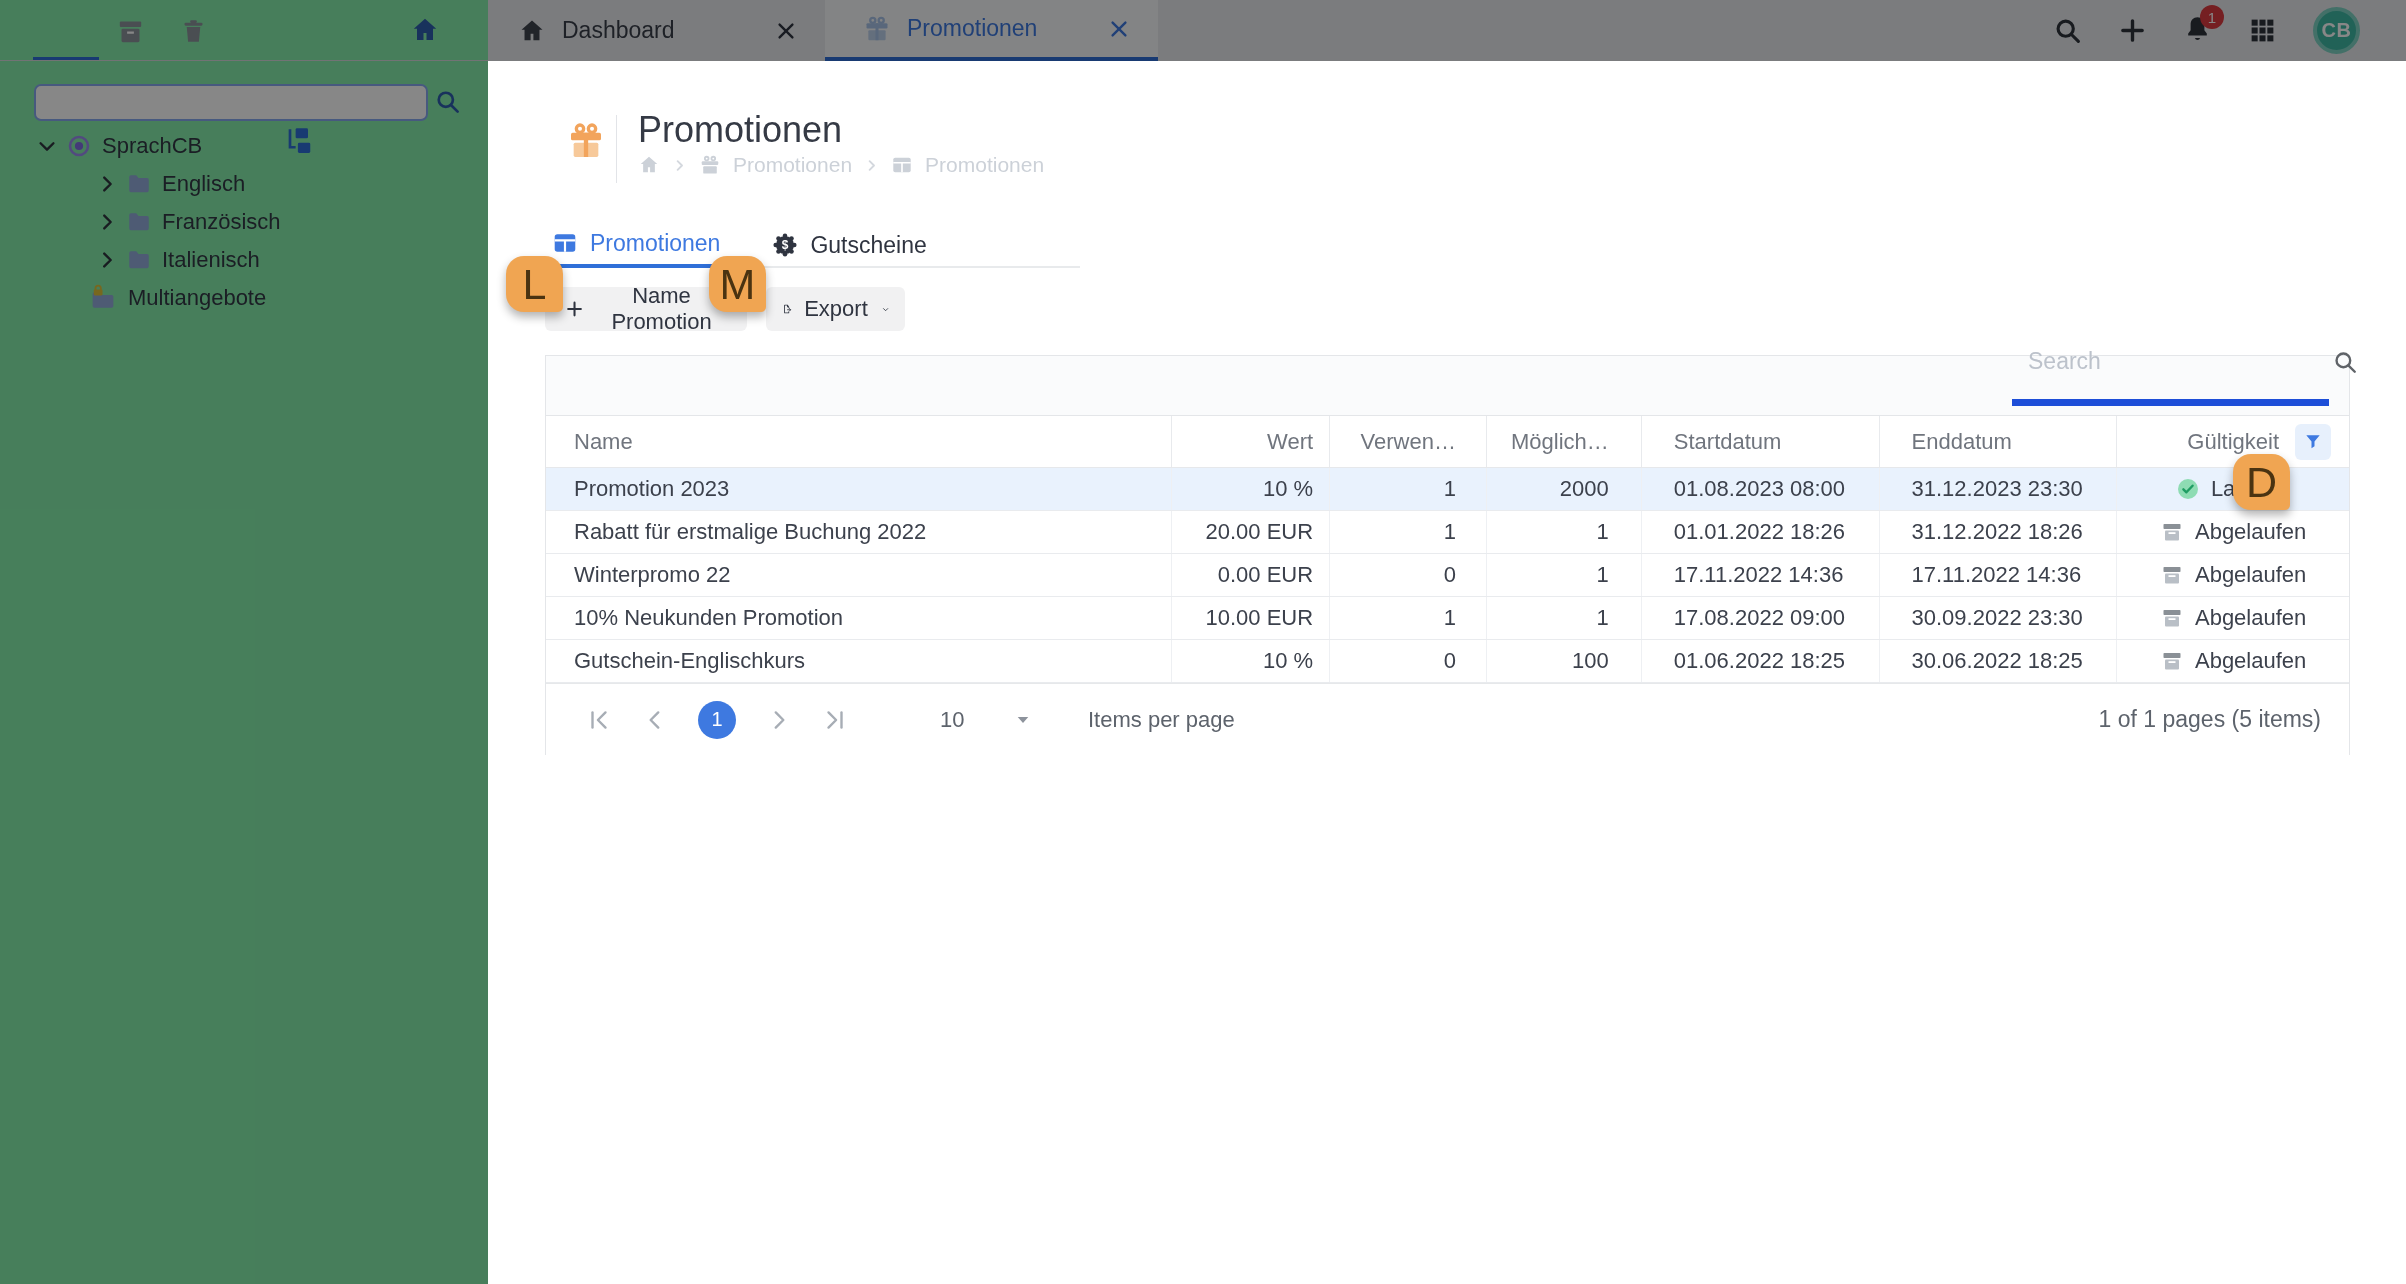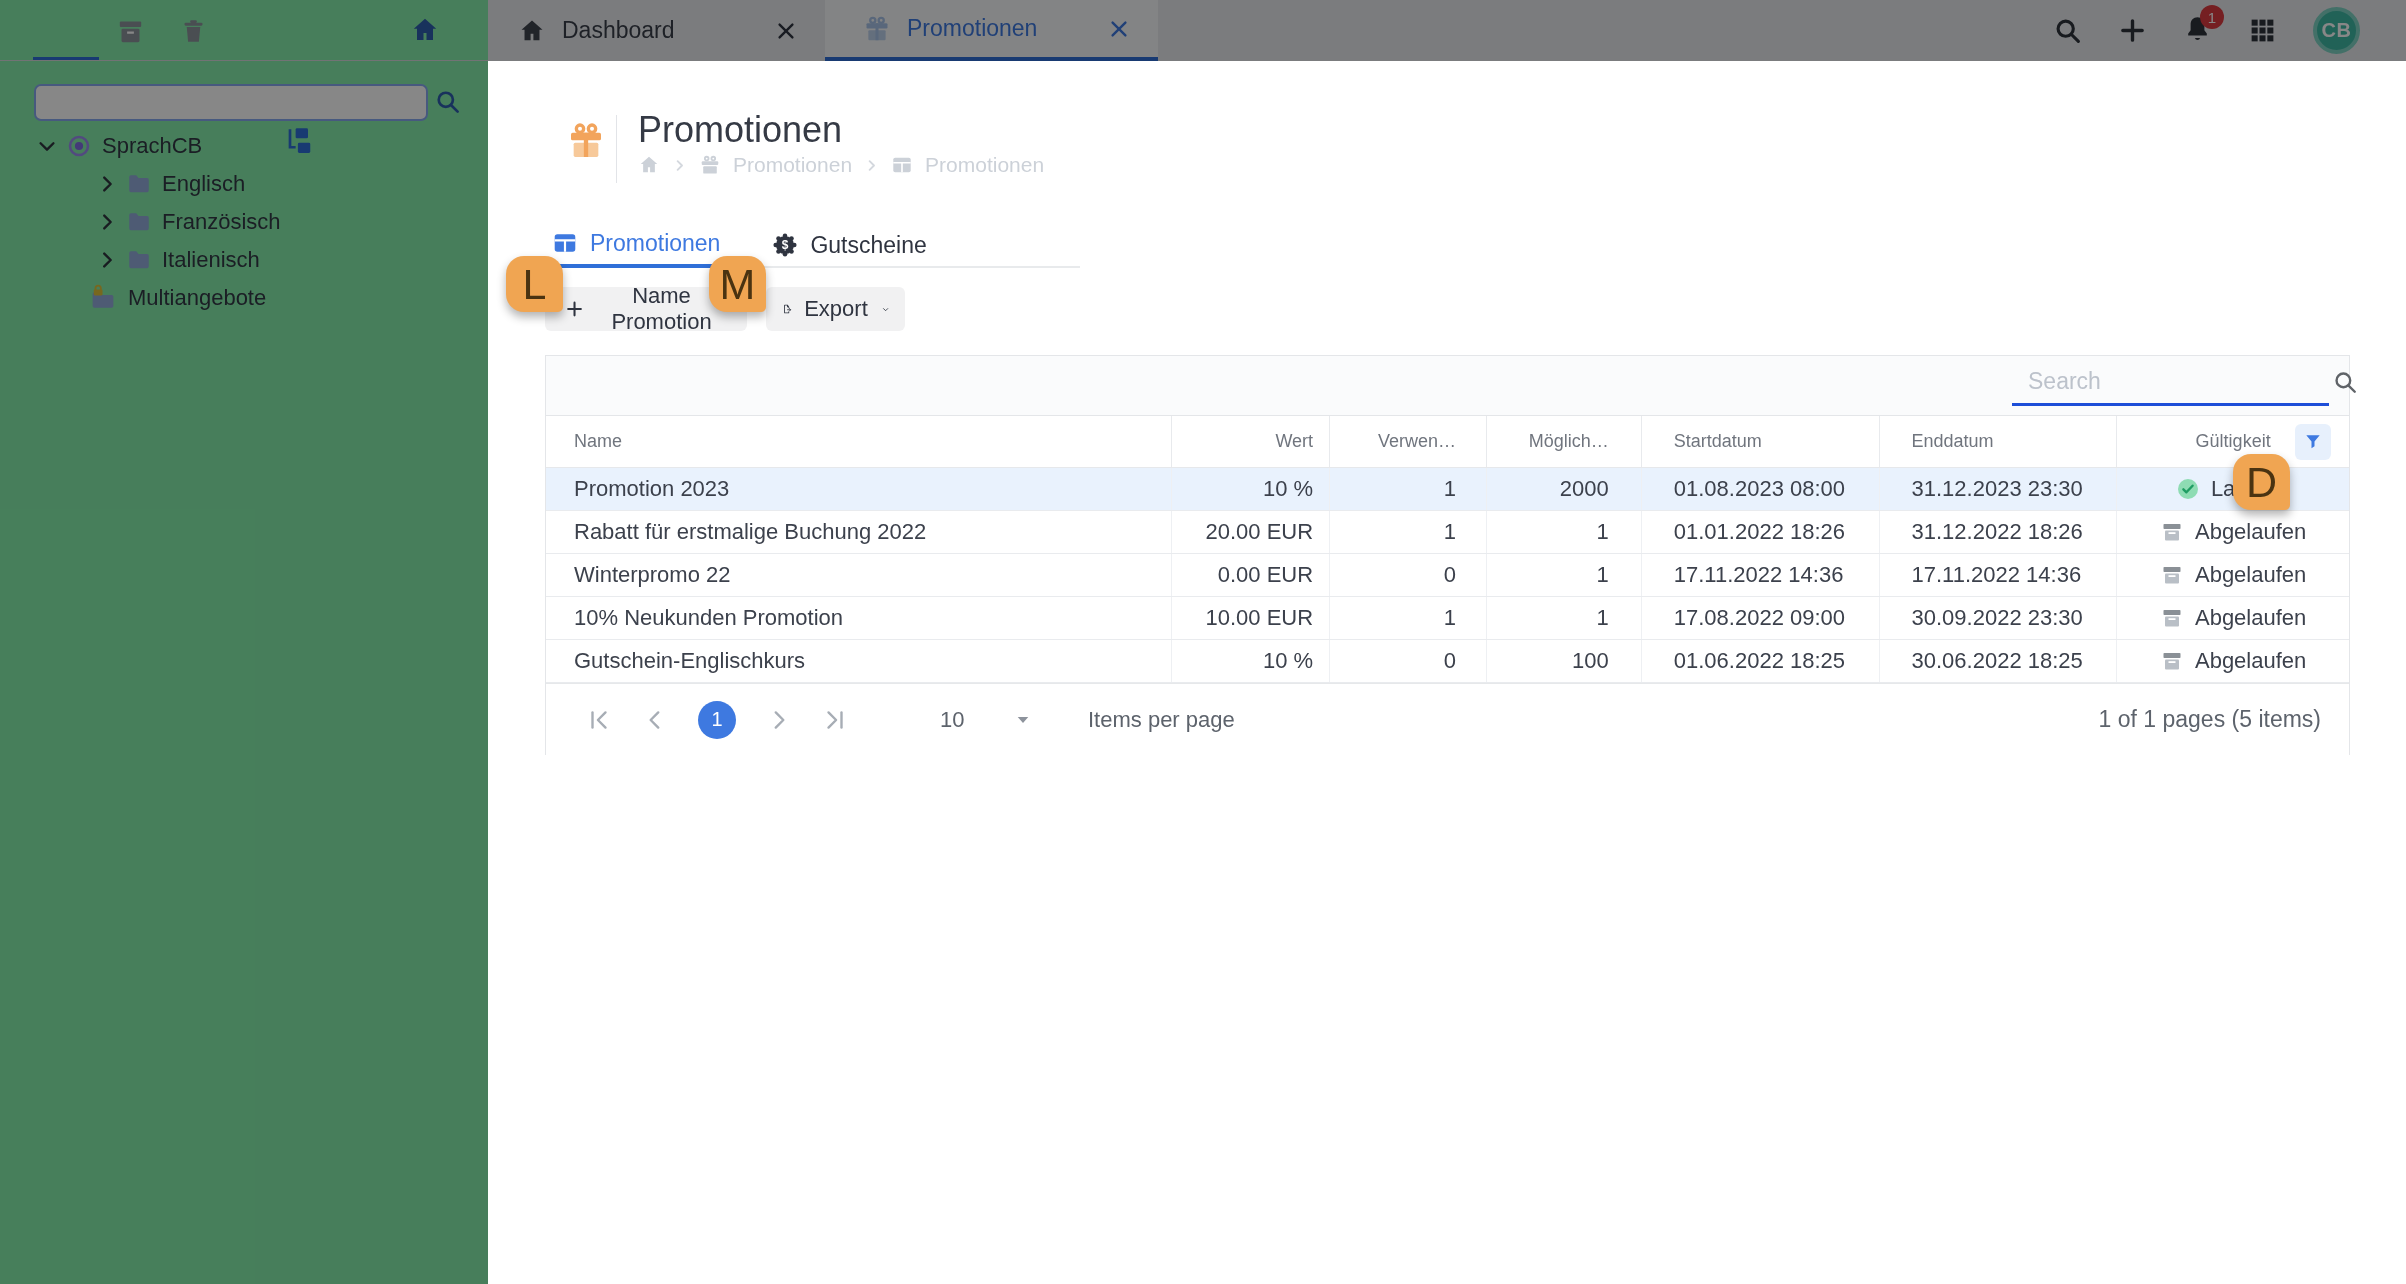--- a/index.html
+++ b/index.html
@@ -79,27 +79,27 @@
   .btn { height:44px; background:#F1F1F2; border:none; border-radius:6px; display:flex; align-items:center; padding:0 20px; cursor:pointer; font:22px "Liberation Sans",sans-serif; color:#2F3440; }
   .btn .b-ic { width:24px; height:24px; color:#2F3440; }
   .btn .b-label { margin-left:12px; }
   .btn .b-caret { width:17px; height:17px; margin-left:14px; color:#2F3440; }
   .btn-new { width:202px; }
   .btn-export { width:139px; padding:0 16px; }
 
   
   .card { position:absolute; left:57px; top:294px; width:1805px; height:400px; border:1px solid #E4E6E9; background:#fff; }
   .card-toolbar { position:relative; height:60px; background:#FAFBFC; border-bottom:1px solid #E4E6E9; }
-  .grid-search { position:absolute; right:20px; bottom:9px; width:317px; border-bottom:3px solid #1d4ed8; display:flex; align-items:center; padding-bottom:4px; }
+  .grid-search { position:absolute; right:20px; bottom:9px; width:317px; border-bottom:7px solid #1d4ed8; display:flex; align-items:center; padding-bottom:20px; }
   .grid-search input { flex:1; border:none; outline:none; background:transparent; font:23px "Liberation Sans",sans-serif; color:#3A3F4A; padding:4px 8px 4px 16px; }
   .grid-search input::placeholder { color:#BCC2CB; }
   .grid-search .gs-ic { width:26px; height:26px; color:#5F6368; margin-right:8px; flex:0 0 auto; }
 
   .thead { display:flex; height:52px; border-bottom:1px solid #E6E8EB; }
-  .th { display:flex; align-items:center; font-size:18px; color:#70757E; border-right:1px solid #E8EAED; }
+  .th { display:flex; align-items:center; font-size:22px; color:#70757E; border-right:1px solid #E8EAED; }
   .th:last-child { border-right:none; }
   .trow { display:flex; height:43px; border-bottom:1px solid #E9EBEE; background:#fff; }
   .trow:last-of-type { border-bottom:none; }
   .trow.selected { background:#E9F2FD; }
   .td { display:flex; align-items:center; font-size:22px; color:#3C414C; border-right:1px solid #EEF0F3; overflow:hidden; white-space:nowrap; }
   .td:last-child { border-right:none; }
   .c-name { width:627px; padding-left:28px; }
   .c-wert { width:158px; justify-content:flex-end; padding-right:16px; }
   .c-verw { width:157px; justify-content:flex-end; padding-right:30px; }
   .c-moeg { width:155px; justify-content:flex-end; padding-right:32px; }

